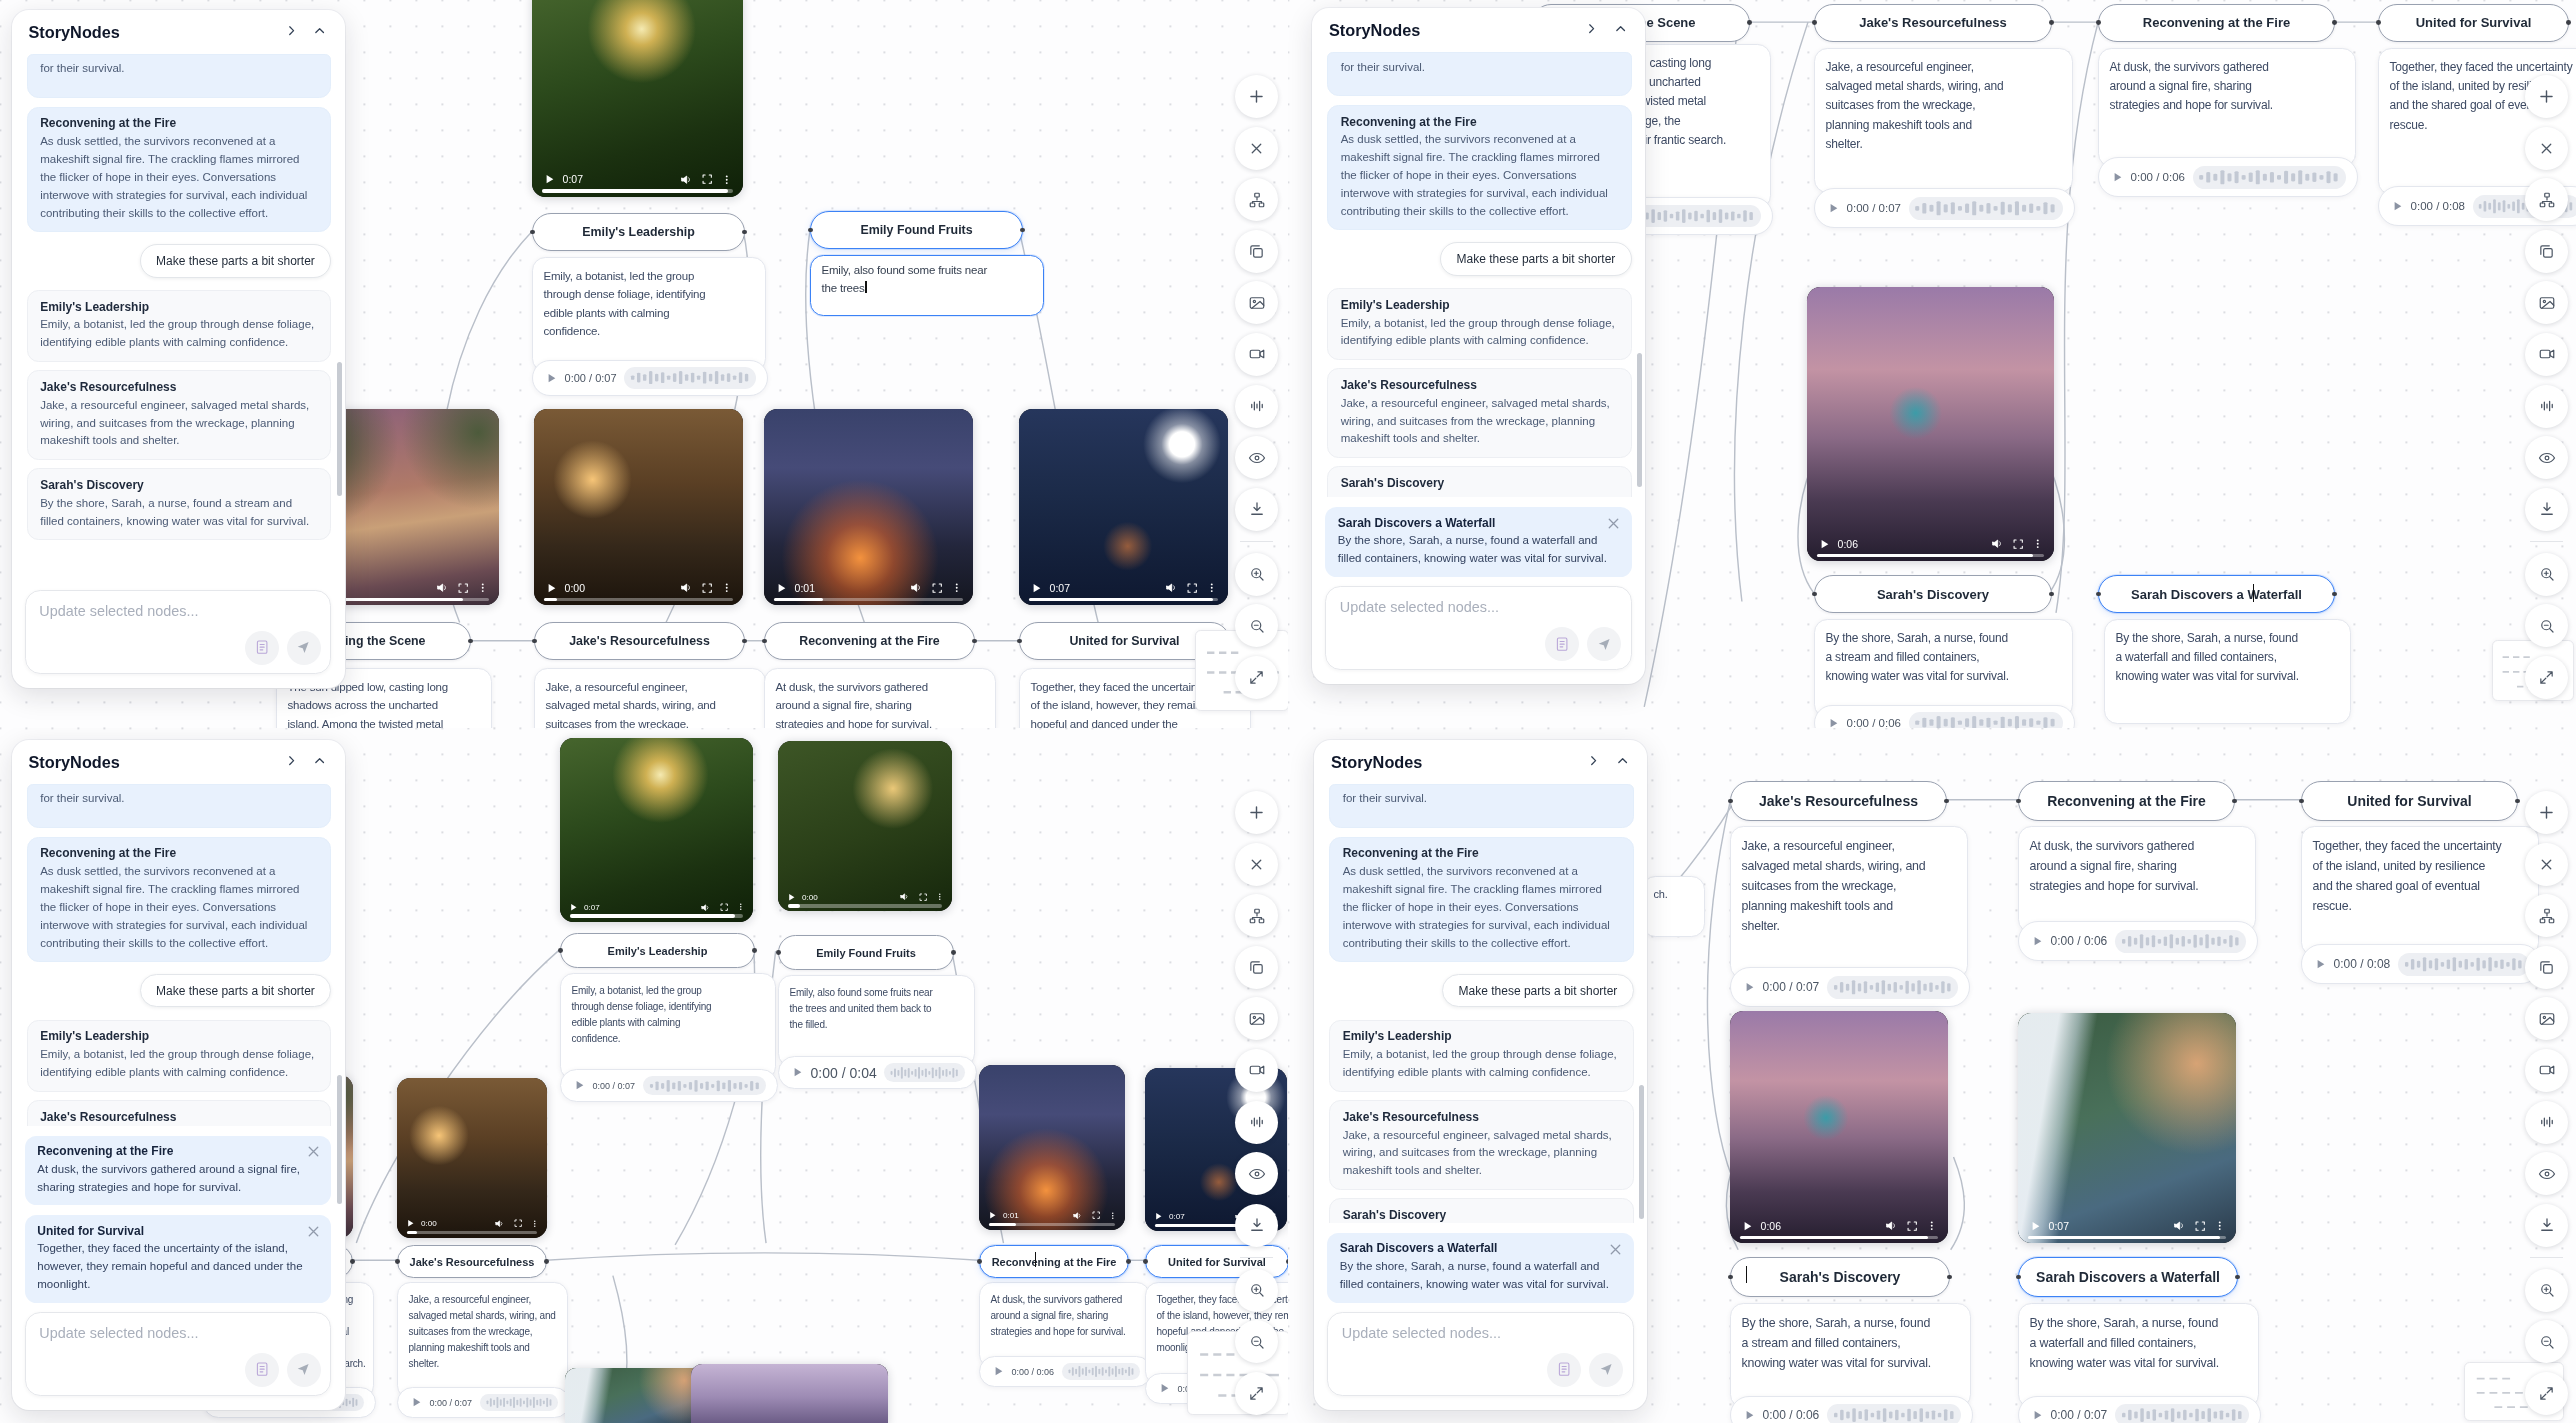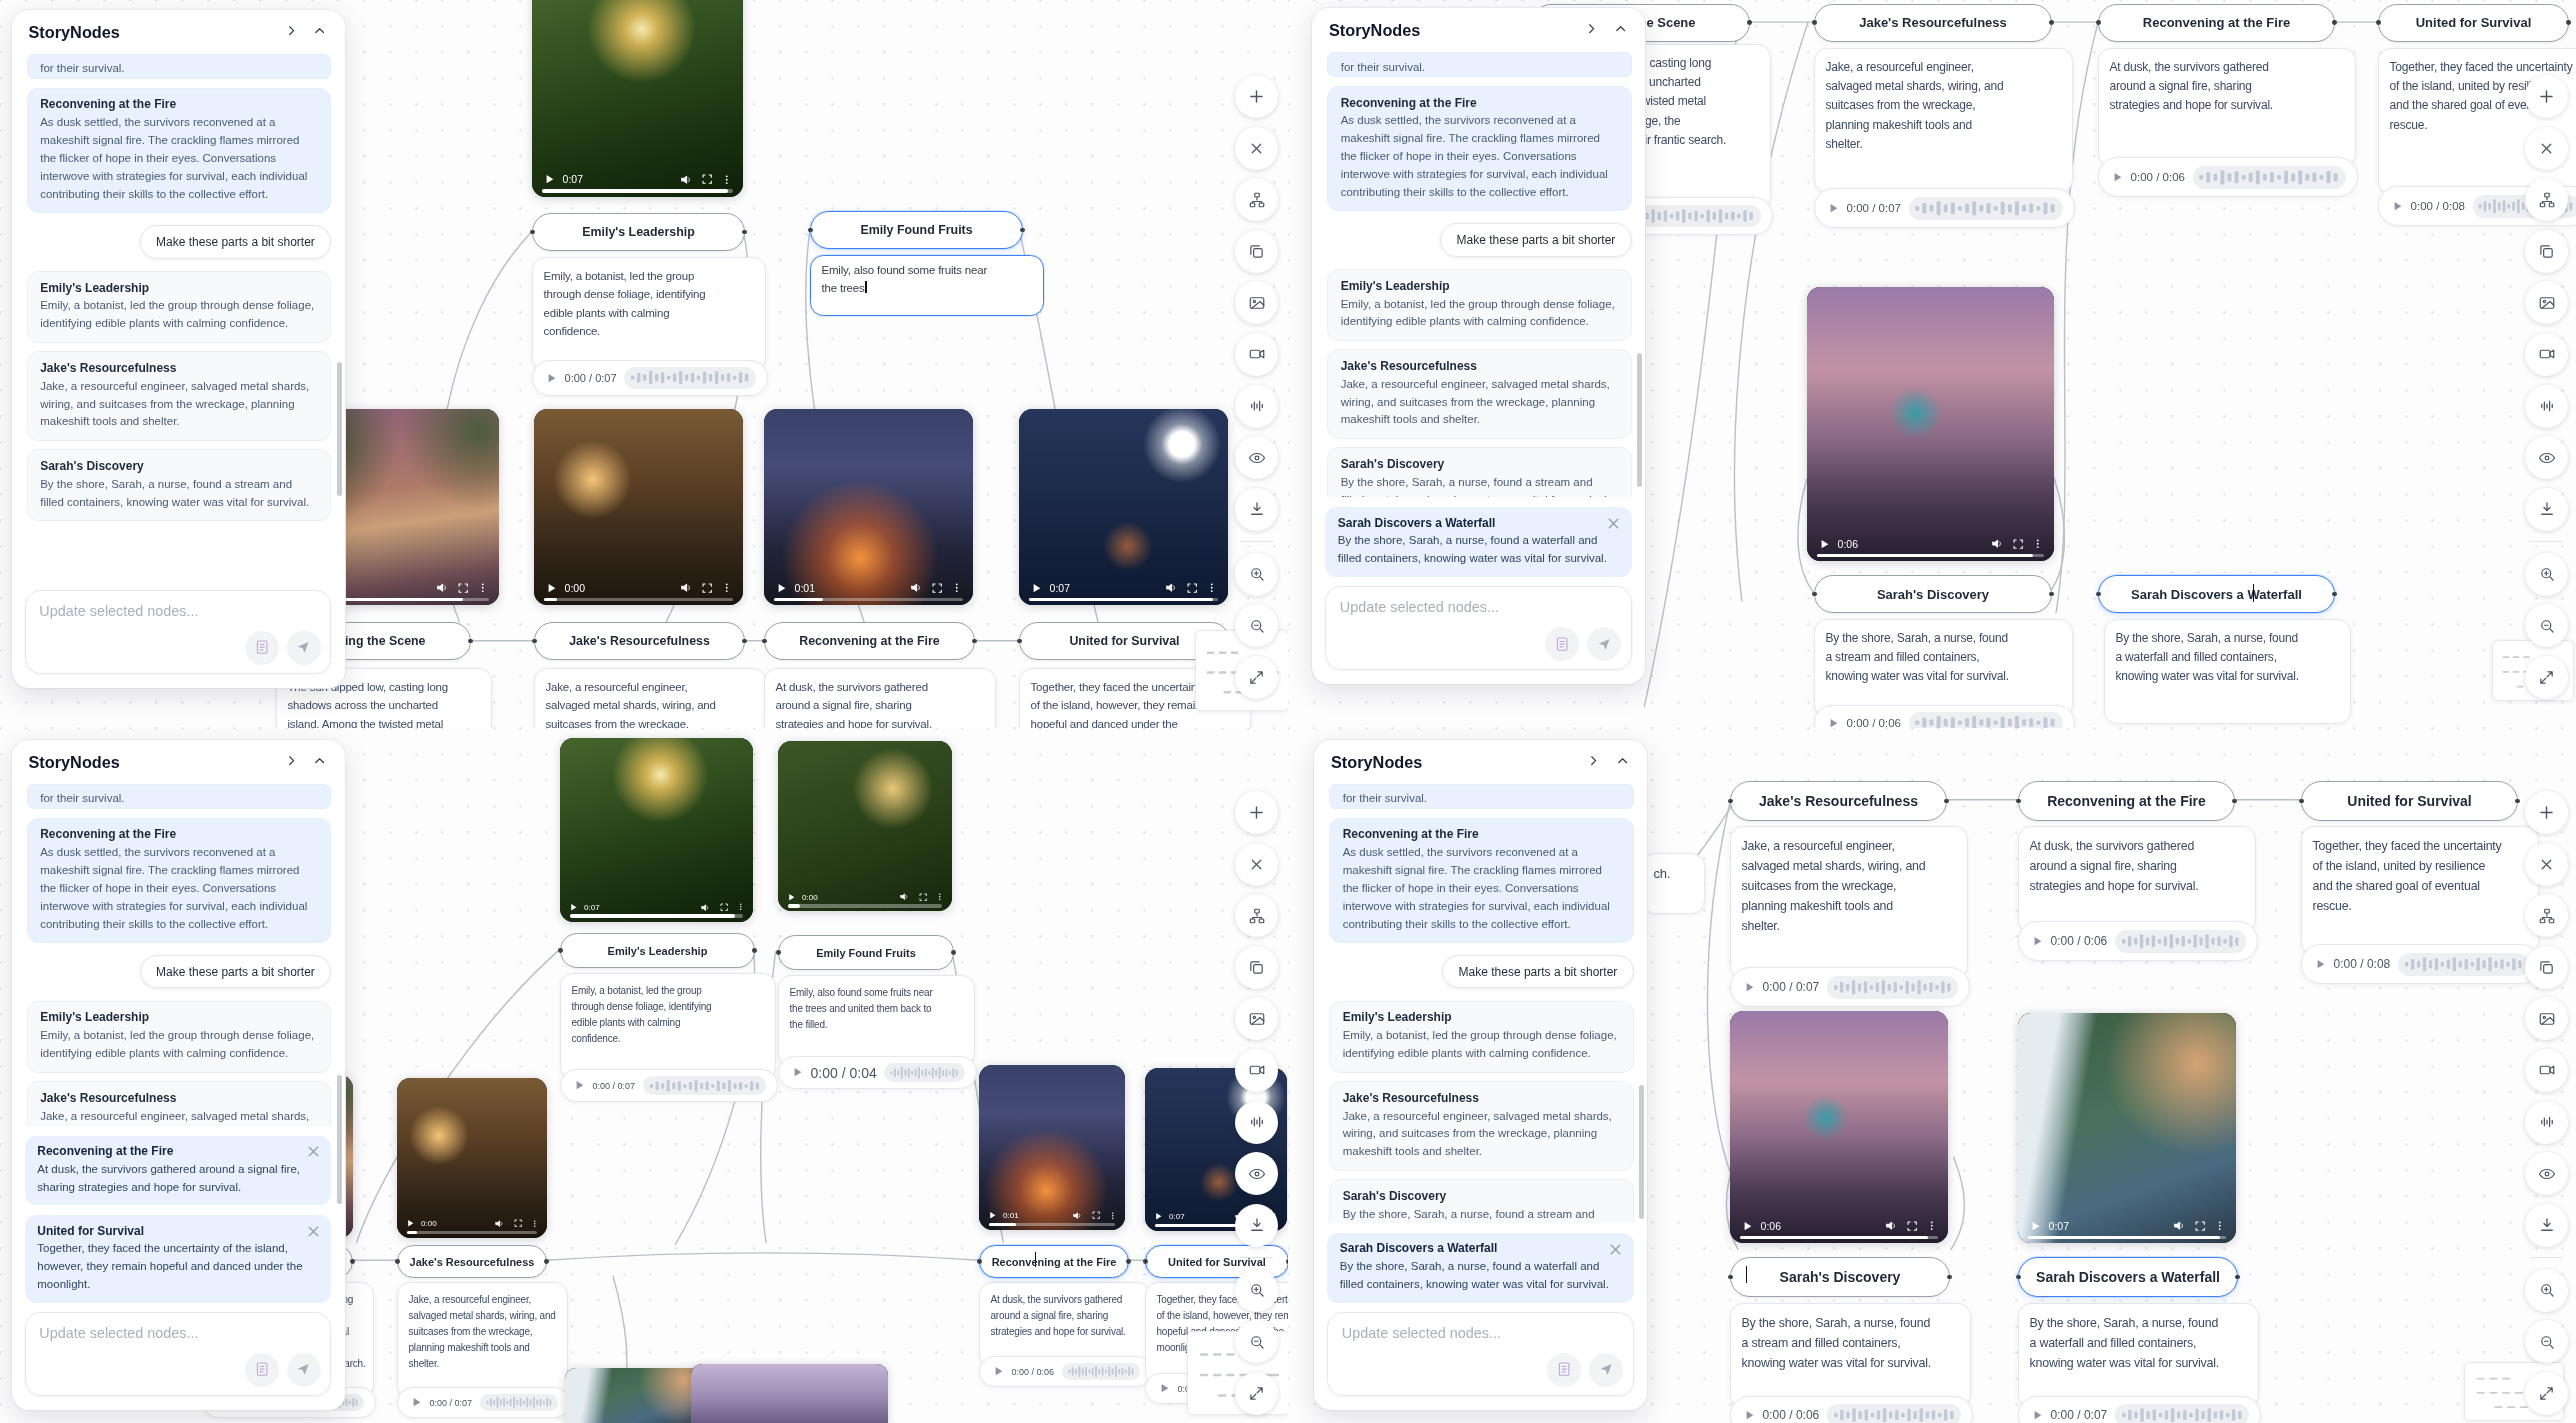--- a/index.html
+++ b/index.html
@@ -60,21 +60,21 @@
   .sb{position:absolute;background:#fff;border-radius:17px;z-index:20;display:flex;flex-direction:column;
       box-shadow:0 7.7px 27px rgba(20,24,40,.13),0 0 0 1px #f1f2f5;}
   .sb-h{display:flex;align-items:center;padding:13.4px 17px 7.7px 17px;}
   .sb-title{font-size:16.3px;font-weight:700;color:#0f172a;flex:1;}
   .sb-hic{display:flex;gap:13.4px;color:#334155;align-items:center;}
   .sb-scroll{flex:1;overflow:hidden;padding:3.8px 13.4px 3.8px 15.3px;display:flex;flex-direction:column;gap:8.6px;position:relative;}
   .scard{border:1px solid #edeff3;background:#f8f9fb;border-radius:11.5px;padding:8.6px 12.4px;flex-shrink:0;}
   .scard.hl{background:#e8f1fd;border-color:#e3eefb;}
   .scard .t{font-size:12px;font-weight:700;color:#1e293b;margin-bottom:2.9px;}
   .scard .b{font-size:11.5px;color:#4b5a74;line-height:1.55;}
-  .scard.part{padding-top:5.7px;padding-bottom:0;border-top-left-radius:5.7px;border-top-right-radius:5.7px;border-radius:7px;}
+  .scard.part{padding-top:5.7px;padding-bottom:19px;border-top-left-radius:5.7px;border-top-right-radius:5.7px;}
   .actrow{display:flex;justify-content:flex-end;flex-shrink:0;padding:3.8px 0;}
   .actbtn{background:#fff;border:1px solid #e3e6ea;border-radius:957px;padding:8.6px 15.3px;font-size:12px;color:#1f2937;
           box-shadow:0 1px 3.8px rgba(20,25,45,.07);white-space:nowrap;}
   .sb-bot{padding:9.6px 13.4px 13.4px 13.4px;display:flex;flex-direction:column;gap:9.6px;}
   .selcard{position:relative;background:#e8f1fd;border-radius:11.5px;padding:8.6px 12.4px;}
   .selcard .t{font-size:12px;font-weight:700;color:#16233c;margin-bottom:2.9px;}
   .selcard .b{font-size:11.5px;color:#33425f;line-height:1.55;}
   .selx{position:absolute;top:7.7px;right:9.6px;color:#909aab;}
   .uinput{position:relative;border:1px solid #e5e7eb;border-radius:15.3px;min-height:59px;padding:11.5px 13.4px;
           box-shadow:0 1px 3.8px rgba(20,25,45,.05);}
@@ -1609,21 +1609,21 @@
     <div class="q" style="left: 1288px; top: 728px; width: 1288px; height: 696px;">
       <div class="canvas">
         <svg class="edges" width="1288" height="696" viewBox="0 0 1345 727">
           <path d="M687,75 L762,75" fill="none" stroke="#b9bfc9" stroke-width="1.5"></path>
           <path d="M987,75 L1058,75" fill="none" stroke="#b9bfc9" stroke-width="1.5"></path>
           <path d="M398,170 C432,130 452,100 466,77" fill="none" stroke="#b9bfc9" stroke-width="1.5"></path>
           <path d="M462,75 C424,240 436,400 464,470" fill="none" stroke="#b9bfc9" stroke-width="1.5"></path>
           <path d="M470,545 C452,512 456,478 468,448" fill="none" stroke="#b9bfc9" stroke-width="1.5"></path>
           <path d="M692,545 C714,512 707,478 695,448" fill="none" stroke="#b9bfc9" stroke-width="1.5"></path>
         </svg>
-        <div class="tcard" style="left: 354px; top: 125px; width: 40px; height: 42px; font-size: 13px;">
+        <div class="tcard" style="left: 354px; top: 148px; width: 40px; height: 42px; font-size: 11px;">
           <div class="ln">ch.</div>
         </div>
         <div class="pill" style="left: 442px; top: 53px; width: 215px; height: 38px; font-size: 14px;">
           <span class="pdot l"></span>
           <span class="pdot r"></span>
           <span>Jake's Resourcefulness</span>
         </div>
         <div class="tcard" style="left: 442px; top: 98px; width: 215px; height: 134px; font-size: 12.4px;">
           <div class="ln">Jake, a resourceful engineer,</div>
           <div class="ln">salvaged metal shards, wiring, and</div>

